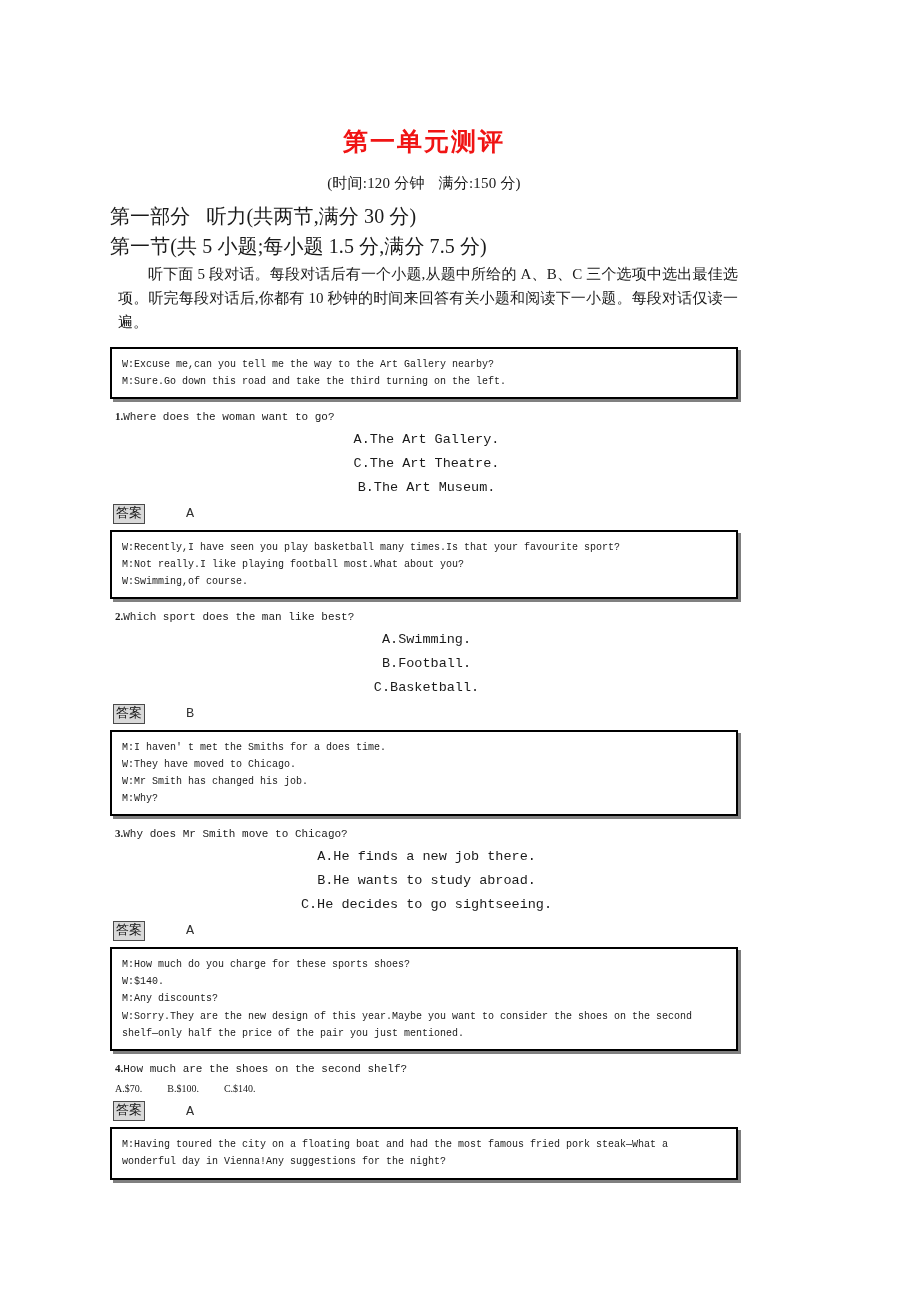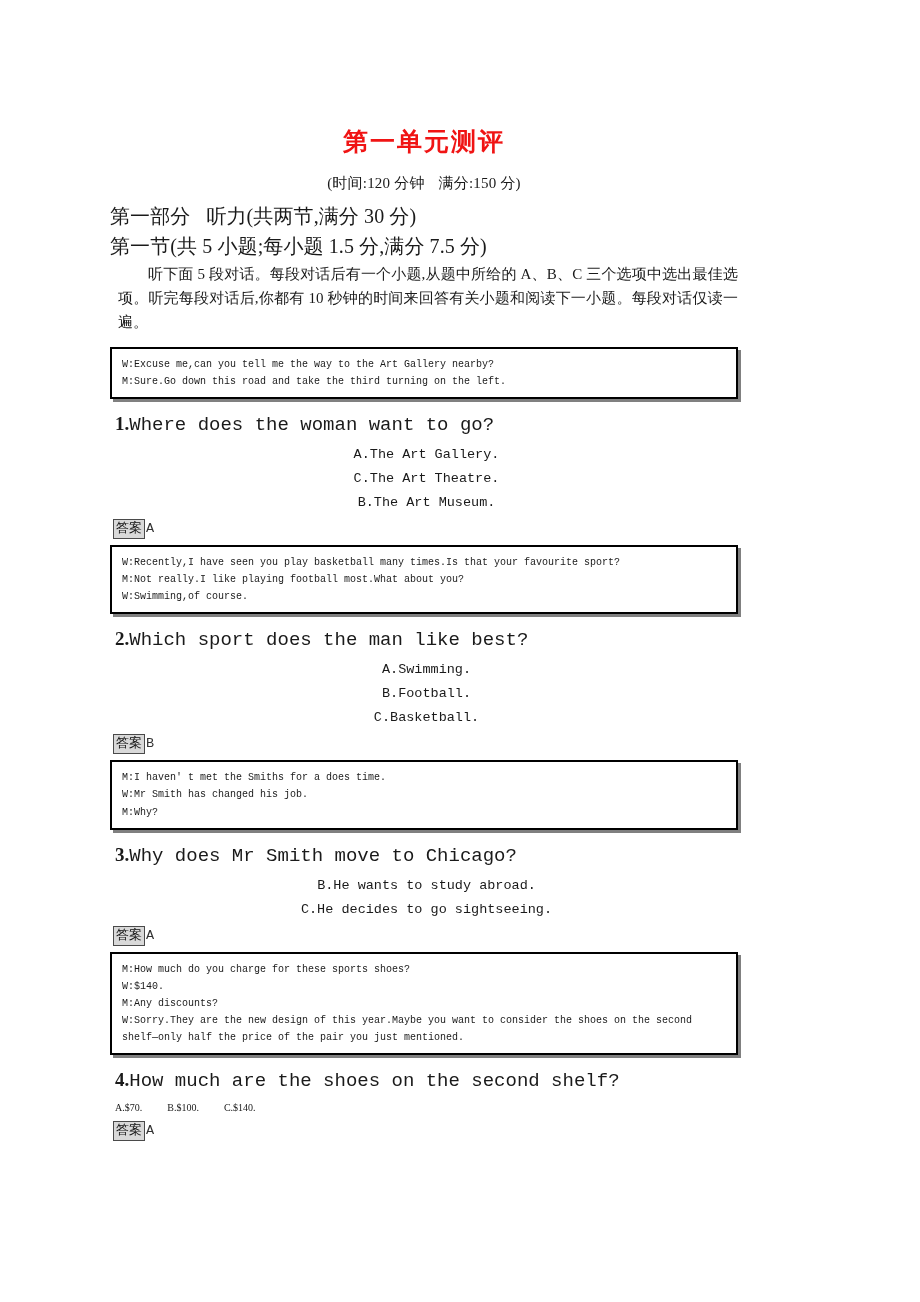--- a/index.html
+++ b/index.html
@@ -77,21 +77,21 @@
     letter-spacing: 0px;
   }
 
   
   .question-block {
     margin: 0 0 4px 0;
     padding-left: 5px;
   }
   .question-stem {
     font-family: "Liberation Mono", "DejaVu Sans Mono", monospace;
-    font-size: 19px;
+    font-size: 11px;
     line-height: 1.78;
   }
   .question-stem .qnum {
     font-weight: bold;
     font-family: "Liberation Serif", "DejaVu Serif", serif;
   }
   .option-line {
     font-family: "Liberation Mono", "DejaVu Sans Mono", monospace;
     font-size: 13.5px;
     line-height: 1.78;
@@ -106,20 +106,21 @@
   }
 
   
   .answer-row {
     display: flex;
     align-items: center;
     line-height: 1;
     margin-top: 2px;
     margin-bottom: 6px;
     padding-left: 3px;
+    gap: 40px;
   }
   .answer-tag {
     display: inline-block;
     border: 1px solid #4a4a4a;
     background: #d9d9d9;
     font-size: 13px;
     padding: 1px 2px 2px 2px;
     line-height: 1.15;
     font-family: "Liberation Sans", "DejaVu Sans", sans-serif;
     color: #111;
@@ -175,25 +176,27 @@
         <div class="option-line">A.Swimming.</div>
         <div class="option-line">B.Football.</div>
         <div class="option-line">C.Basketball.</div>
       </div>
       <div class="answer-row">
         <span class="answer-tag">答案</span>
         <span class="answer-value">B</span>
       </div>
       <div class="dialogue-box">
         <div class="dialogue-line">M:I haven' t met the Smiths for a does time.</div>
+        <div class="dialogue-line">W:They have moved to Chicago.</div>
         <div class="dialogue-line">W:Mr Smith has changed his job.</div>
         <div class="dialogue-line">M:Why?</div>
       </div>
       <div class="question-block">
         <div class="question-stem"><span class="qnum">3.</span><span>Why does Mr Smith move to Chicago?</span></div>
+        <div class="option-line">A.He finds a new job there.</div>
         <div class="option-line">B.He wants to study abroad.</div>
         <div class="option-line">C.He decides to go sightseeing.</div>
       </div>
       <div class="answer-row">
         <span class="answer-tag">答案</span>
         <span class="answer-value">A</span>
       </div>
       <div class="dialogue-box">
         <div class="dialogue-line">M:How much do you charge for these sports shoes?</div>
         <div class="dialogue-line">W:$140.</div>
@@ -201,15 +204,18 @@
         <div class="dialogue-line">W:Sorry.They are the new design of this year.Maybe you want to consider the shoes on the second shelf—only half the price of the pair you just mentioned.</div>
       </div>
       <div class="question-block">
         <div class="question-stem"><span class="qnum">4.</span><span>How much are the shoes on the second shelf?</span></div>
         <div class="options-inline">A.$70.          B.$100.          C.$140.</div>
       </div>
       <div class="answer-row">
         <span class="answer-tag">答案</span>
         <span class="answer-value">A</span>
       </div>
+      <div class="dialogue-box">
+        <div class="dialogue-line">M:Having toured the city on a floating boat and had the most famous fried pork steak—What a wonderful day in Vienna!Any suggestions for the night?</div>
+      </div>
     </div>
 
 </div>
 
 </body></html>

